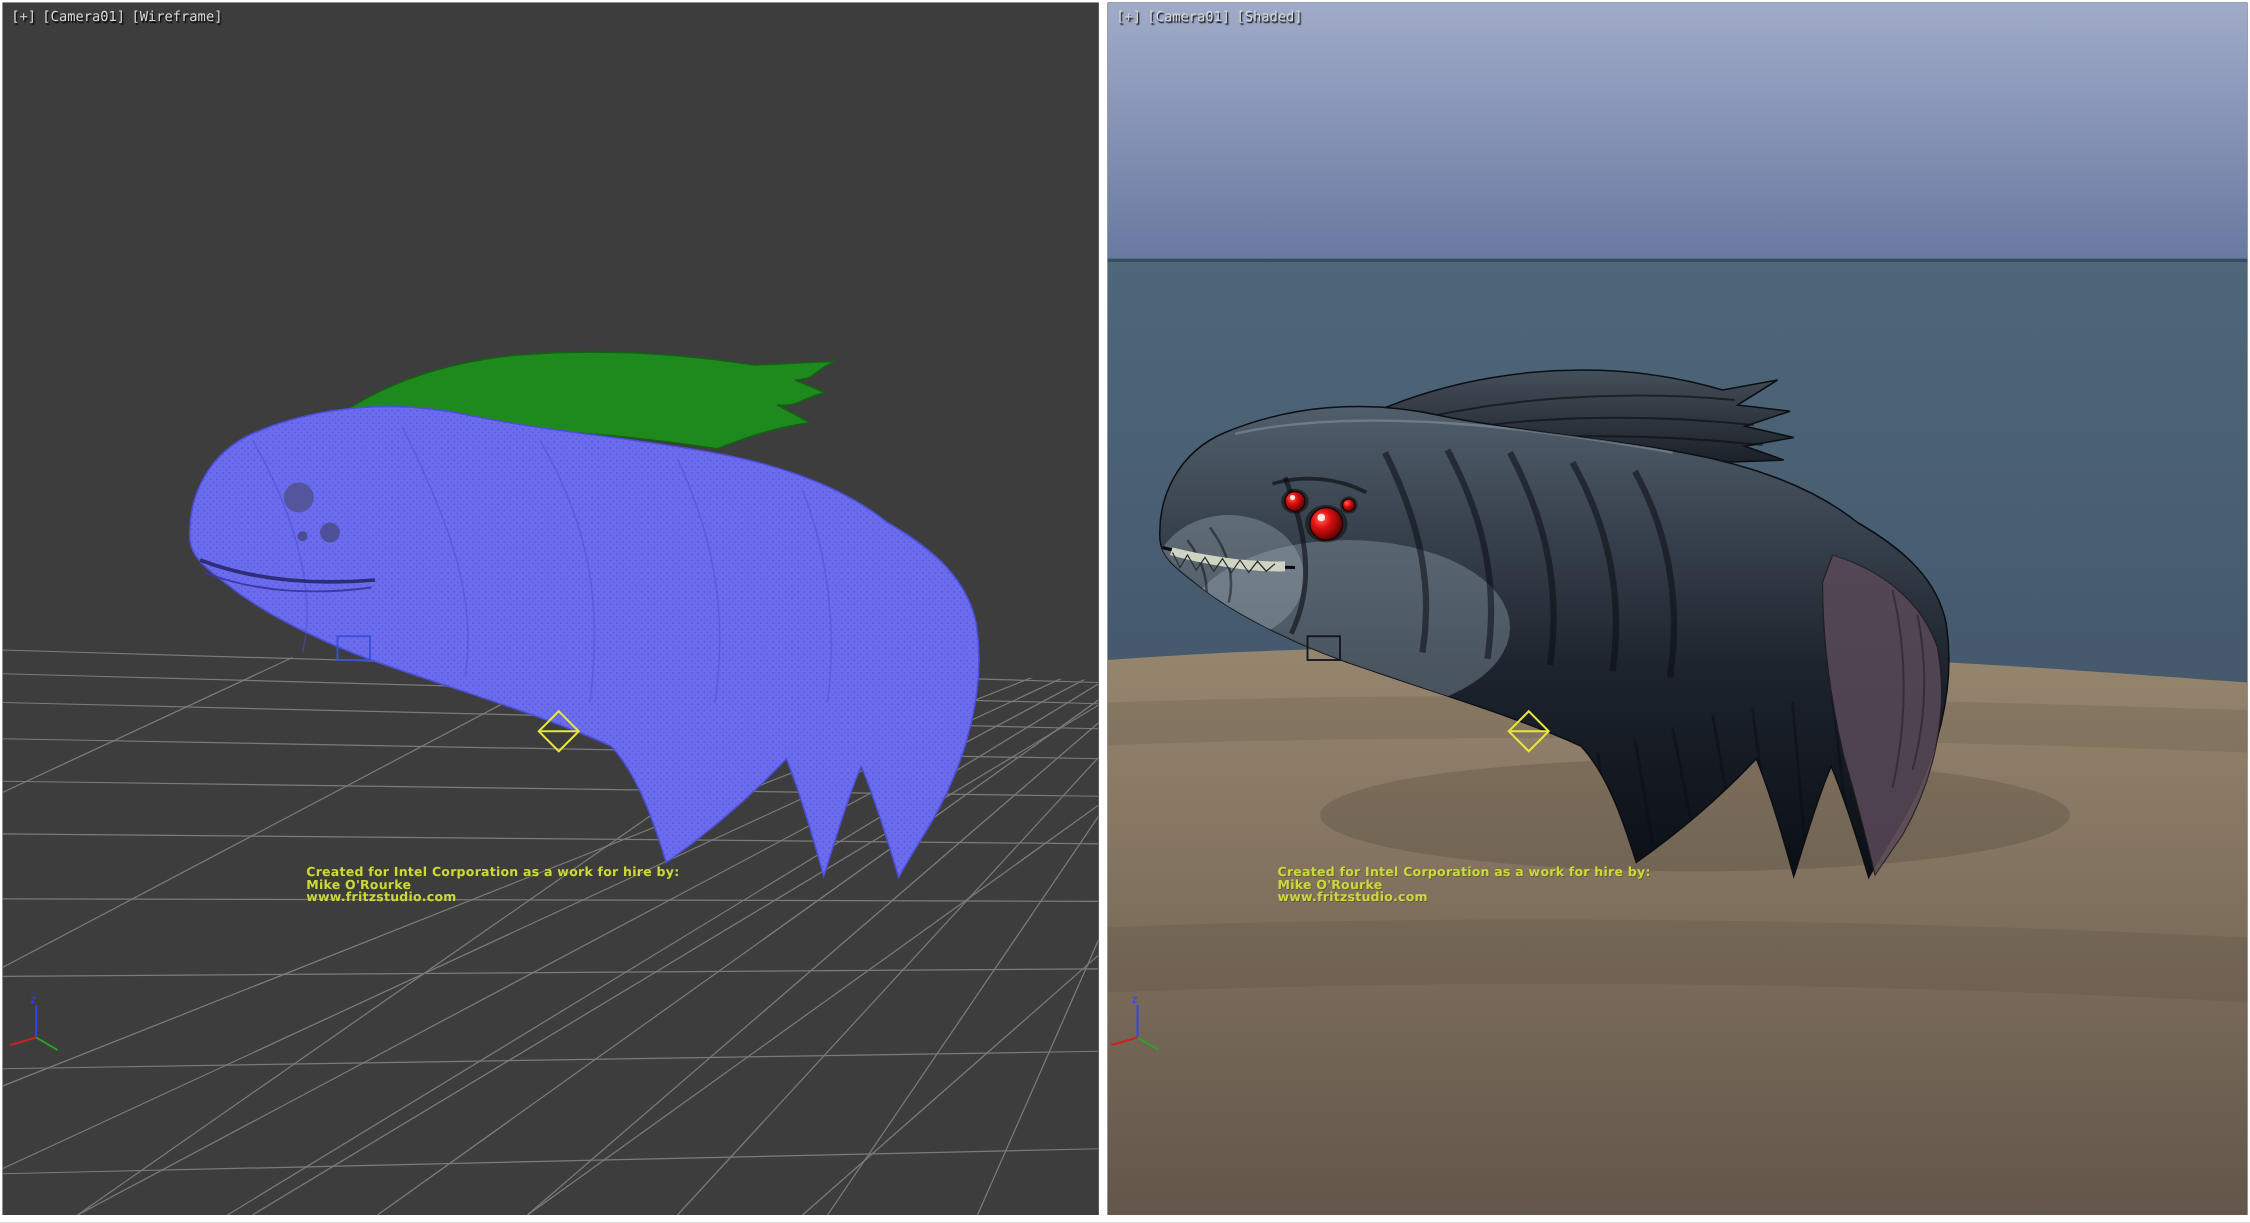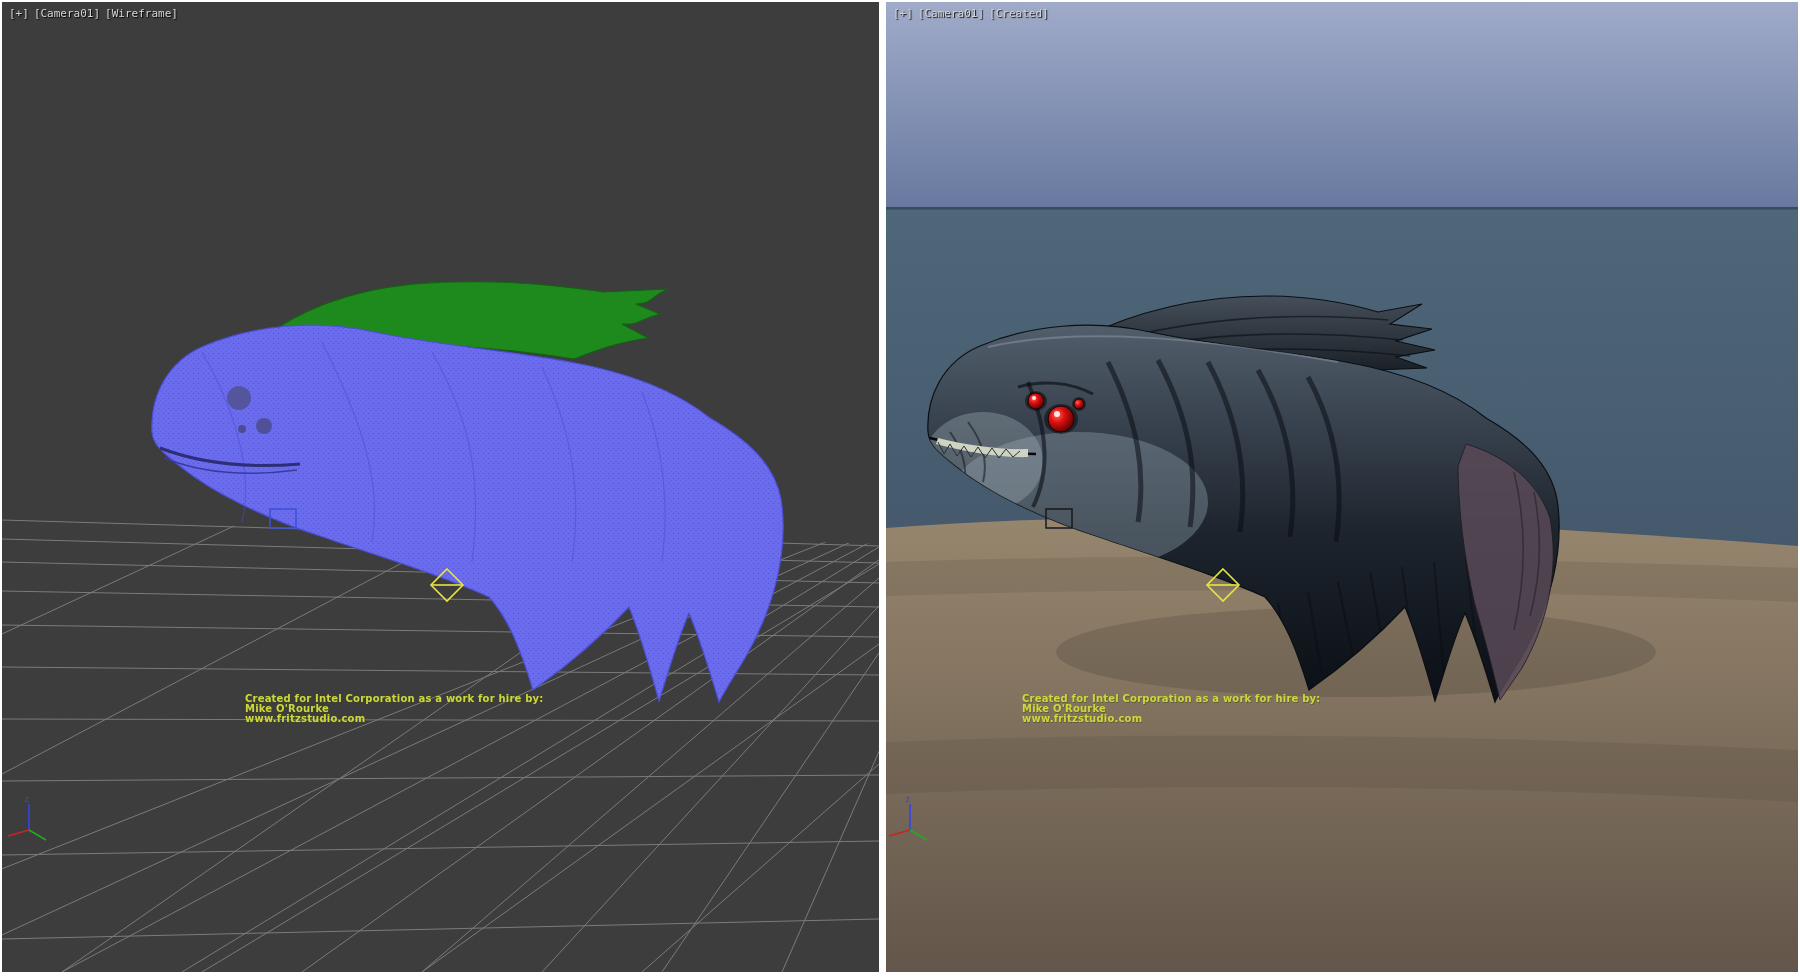--- a/index.html
+++ b/index.html
@@ -232,21 +232,21 @@
         <line x1="24" y1="828" x2="24" y2="802" stroke="#3344ee"></line>
         <line x1="24" y1="828" x2="3" y2="834" stroke="#cc2222"></line>
         <line x1="24" y1="828" x2="41" y2="838" stroke="#22aa22"></line>
         <text x="19" y="800" font-size="9" fill="#3344ee">z</text>
       </g>
     </svg>
 
     <div class="vp-label">
       <span>[+]</span>
       <span>[Camera01]</span>
-      <span>[Created]</span>
+      <span>[Shaded]</span>
     </div>
 
     <div class="watermark wm-right" style="color: rgb(204, 216, 62);">
       <div>Created for Intel Corporation as a work for hire by:</div>
       <div>Mike O'Rourke</div>
       <div>www.fritzstudio.com</div>
     </div>
   </div>
 
 </div>

